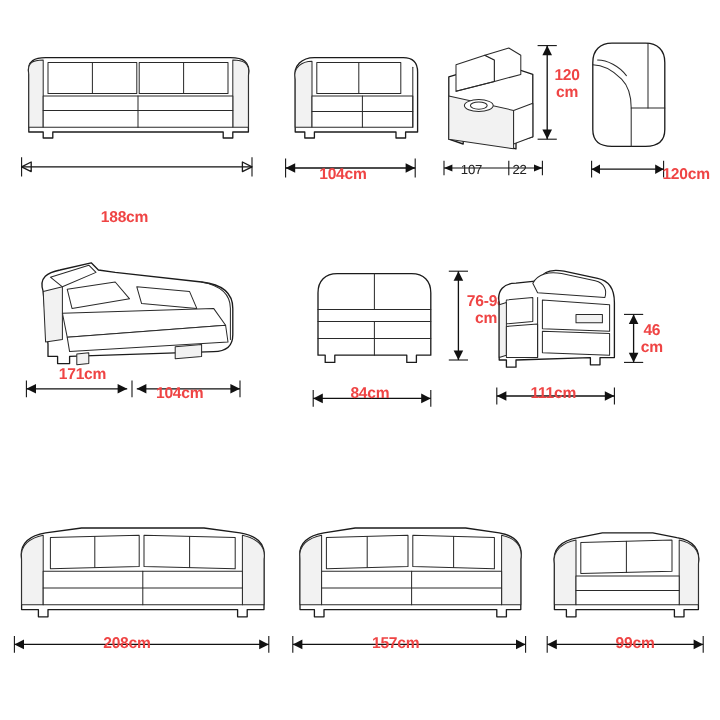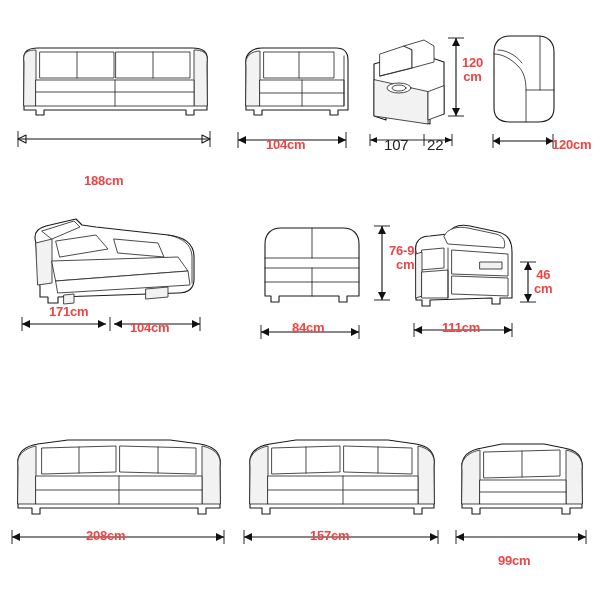--- a/index.html
+++ b/index.html
@@ -26,21 +26,21 @@
   .dim-label {
     position: absolute;
     font-weight: bold;
     font-size: 13px;
     letter-spacing: -0.2px;
     color: #ef4444;
     white-space: nowrap;
   }
   .dim-label.small {
     font-weight: normal;
-    font-size: 15px;
+    font-size: 11px;
     color: #222;
   }
   .dim-label.vert {
     text-align: center;
     line-height: 1.05;
   }
   svg {
     display: block;
     overflow: visible;
   }
@@ -328,15 +328,15 @@
       <path class="ln-thin" d="M70,23 L70,49"></path>
     </svg>
     <svg width="140" height="20" viewBox="0 0 140 20" style="margin-top:9px">
       <line class="dimline" x1="4" y1="10" x2="134" y2="10"></line>
       <path d="M4,10 L12,6 L12,14 Z" fill="#111"></path>
       <path d="M134,10 L126,6 L126,14 Z" fill="#111"></path>
       <line class="dimline-thin" x1="4" y1="3" x2="4" y2="17"></line>
       <line class="dimline-thin" x1="134" y1="3" x2="134" y2="17"></line>
     </svg>
   </div>
-  <div class="dim-label" style="left:498px; top:528px;margin-top:25px;">99cm</div>
+  <div class="dim-label" style="left:513px; top:528px;">99cm</div>
 
 </div>
 
 </body></html>

